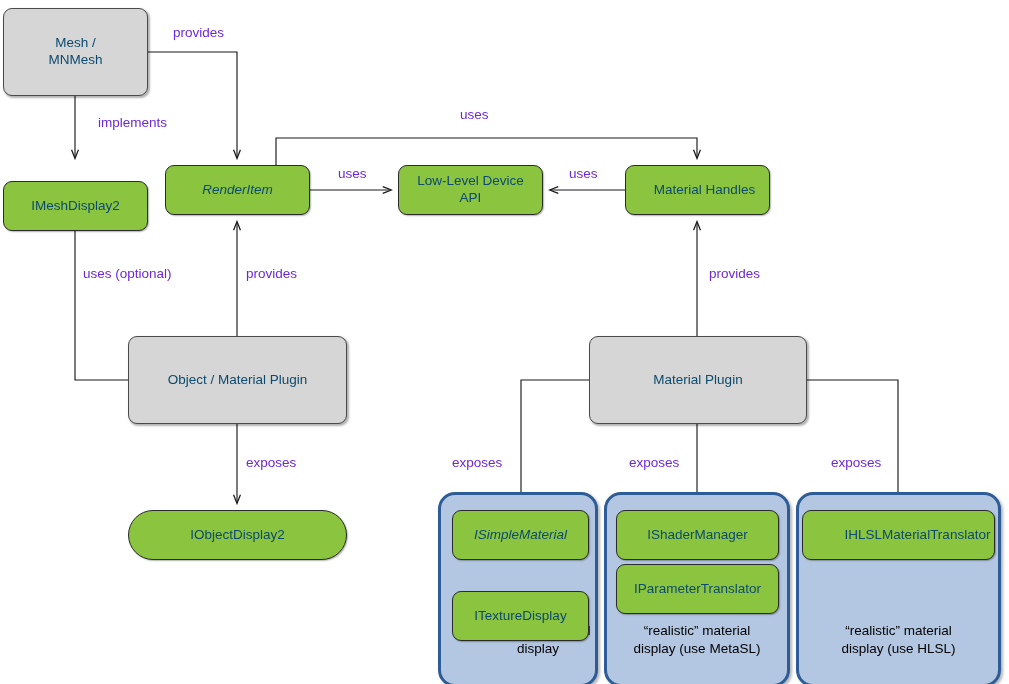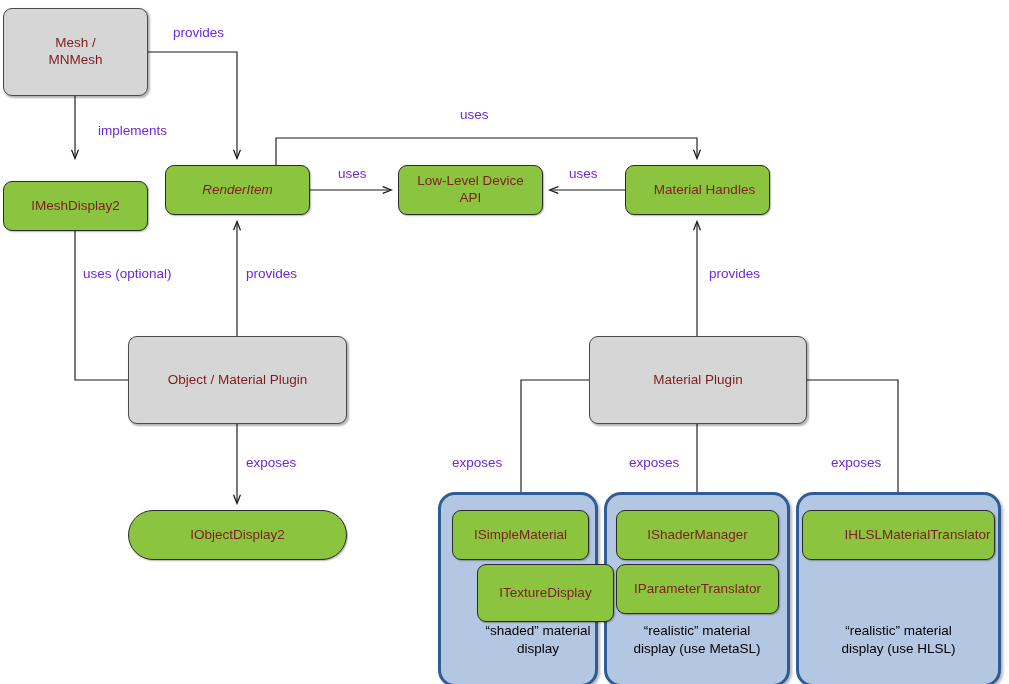--- a/index.html
+++ b/index.html
@@ -27,21 +27,21 @@
   }
   .node {
     position: absolute;
     box-sizing: border-box;
     display: flex;
     align-items: center;
     justify-content: center;
     text-align: center;
     border-radius: 9px;
     font-size: 13.5px;
-    color: #7f1d1d;
+    color: #0c4a6e;
     line-height: 1.25;
     padding: 2px 6px;
     white-space: pre-line;
     z-index: 3;
   }
   .node.green {
     background: #8DC63F;
     background: #8BC540;
     border: 1.1px solid #2b2b2b;
     box-shadow: 1px 1px 1.5px rgba(0,0,0,0.30);
@@ -119,29 +119,29 @@
       <div class="node gray" style="left: 3px; top: 8px; width: 145px; height: 88px;">Mesh /
 MNMesh</div>
       <div class="node green" style="left: 3px; top: 165px; width: 145px; height: 50px; margin-top: 16px;">IMeshDisplay2</div>
       <div class="node green" style="left: 165px; top: 165px; width: 145px; height: 50px; font-style: italic;">RenderItem</div>
       <div class="node green" style="left: 398px; top: 165px; width: 145px; height: 50px;">Low-Level Device
 API</div>
       <div class="node green" style="left: 625px; top: 165px; width: 145px; height: 50px; padding-left: 20px;">Material Handles</div>
       <div class="node gray" style="left: 128px; top: 336px; width: 219px; height: 88px;">Object / Material Plugin</div>
       <div class="node gray" style="left: 589px; top: 336px; width: 218px; height: 88px;">Material Plugin</div>
       <div class="node green" style="left: 128px; top: 510px; width: 219px; height: 50px; border-radius: 25px;">IObjectDisplay2</div>
-      <div class="node green" style="left: 452px; top: 510px; width: 137px; height: 50px;">ISimpleMaterial</div>
-      <div class="node green" style="left: 452px; top: 564px; width: 137px; height: 58px; margin-left: 25px;">ITextureDisplay</div>
+      <div class="node green" style="left: 452px; top: 510px; width: 137px; height: 50px; font-style: italic;">ISimpleMaterial</div>
+      <div class="node green" style="left: 452px; top: 591px; width: 137px; height: 50px;">ITextureDisplay</div>
       <div class="node green" style="left: 616px; top: 510px; width: 163px; height: 50px;">IShaderManager</div>
       <div class="node green" style="left: 616px; top: 564px; width: 163px; height: 50px;">IParameterTranslator</div>
       <div class="node green" style="left: 802px; top: 510px; width: 193px; height: 50px; padding-left: 44px;">IHLSLMaterialTranslator</div>
     </div>
   <div id="labels-layer">
       <div class="edge-label" style="left: 173px; top: 25px;">provides</div>
-      <div class="edge-label" style="left: 82px; top: 123px; padding-left: 16px;">implements</div>
+      <div class="edge-label" style="left: 82px; top: 115px; padding-left: 16px;">implements</div>
       <div class="edge-label" style="left: 460px; top: 107px;">uses</div>
       <div class="edge-label" style="left: 338px; top: 166px;">uses</div>
       <div class="edge-label" style="left: 569px; top: 166px;">uses</div>
       <div class="edge-label" style="left: 83px; top: 266px;">uses (optional)</div>
       <div class="edge-label" style="left: 246px; top: 266px;">provides</div>
       <div class="edge-label" style="left: 709px; top: 266px;">provides</div>
       <div class="edge-label" style="left: 246px; top: 455px;">exposes</div>
       <div class="edge-label" style="left: 452px; top: 455px;">exposes</div>
       <div class="edge-label" style="left: 629px; top: 455px;">exposes</div>
       <div class="edge-label" style="left: 831px; top: 455px;">exposes</div>

